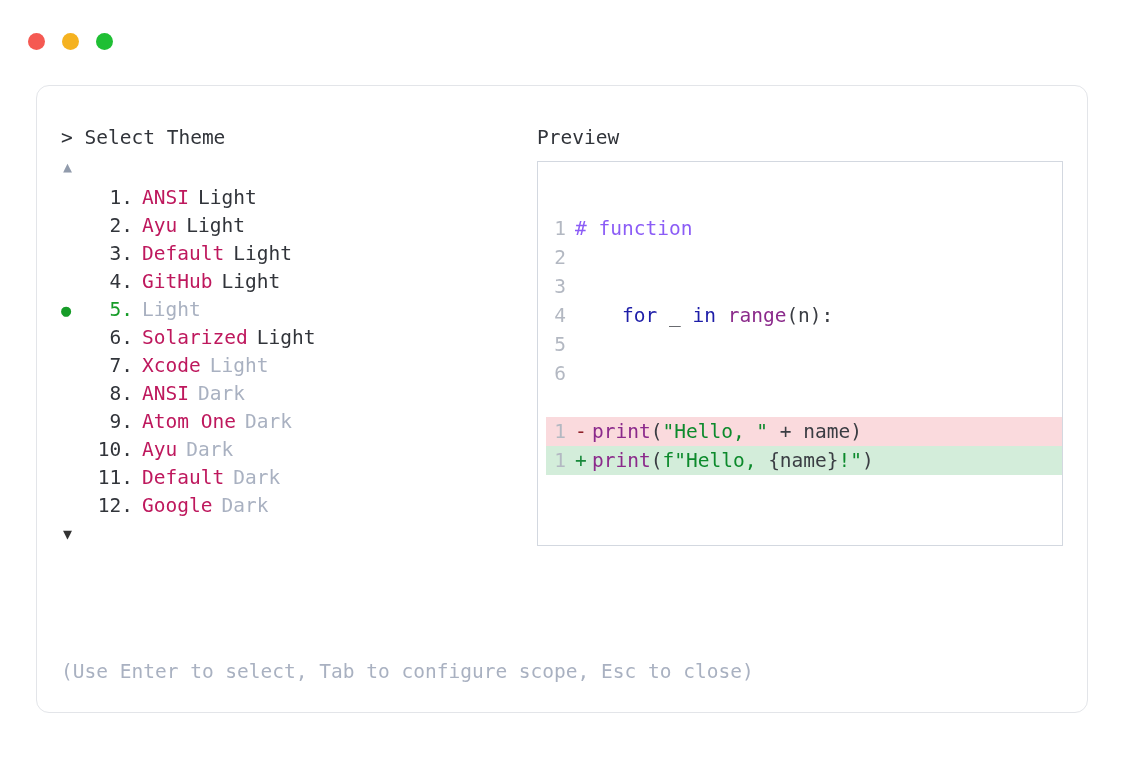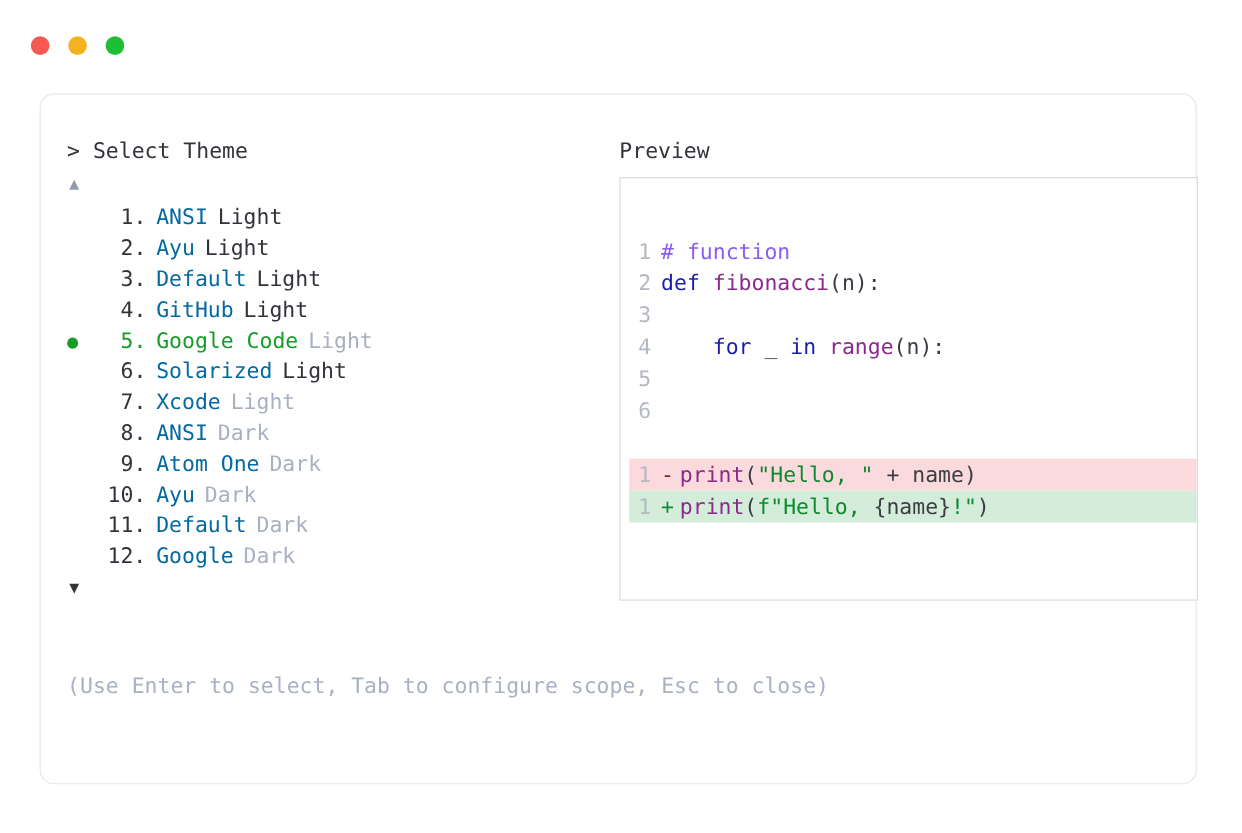--- a/index.html
+++ b/index.html
@@ -58,21 +58,20 @@
     position: absolute;
     left: 24px;
     top: 38px;
     width: 470px;
   }
   .col-right {
     position: absolute;
     left: 500px;
     top: 38px;
     width: 528px;
-    margin-left: 26px;
   }
 
   .panel-header {
     font-size: 19.5px;
     line-height: 28px;
     color: #31343a;
     letter-spacing: 0px;
     white-space: pre;
   }
 
@@ -109,35 +108,35 @@
   .bullet.blank { color: transparent; }
   .row-index {
     display: inline-block;
     width: 46px;
     flex: 0 0 46px;
     text-align: right;
     color: #31343a;
   }
   .row-index.selected { color: #169c28; }
   .row-name {
-    color: #0369a1;
+    color: #be185d;
     padding-left: 9px;
   }
   .row-name.selected { color: #169c28; }
   .row-variant {
     color: #a9b1c1;
     padding-left: 9px;
   }
   .row-variant.strong { color: #31343a; }
 
   
   .hint {
     position: absolute;
     left: 24px;
-    top: 524px;
+    top: 572px;
     font-size: 19.5px;
     line-height: 28px;
     color: #a9b1c1;
     white-space: pre;
     text-align: right;
   }
 
   
   .preview-box {
     margin-top: 9px;
@@ -204,41 +203,41 @@
     <div class="col-left">
       <div class="panel-header">&gt; Select Theme</div>
 
       <div class="scroll-arrow up">▲</div>
 
       <div class="theme-list" id="theme-list">
           <div class="theme-row"><span class="bullet blank">●</span><span class="row-index">1.</span><span class="row-name">ANSI</span><span class="row-variant strong">Light</span></div>
           <div class="theme-row"><span class="bullet blank">●</span><span class="row-index">2.</span><span class="row-name">Ayu</span><span class="row-variant strong">Light</span></div>
           <div class="theme-row"><span class="bullet blank">●</span><span class="row-index">3.</span><span class="row-name">Default</span><span class="row-variant strong">Light</span></div>
           <div class="theme-row"><span class="bullet blank">●</span><span class="row-index">4.</span><span class="row-name">GitHub</span><span class="row-variant strong">Light</span></div>
-          <div class="theme-row"><span class="bullet">●</span><span class="row-index selected">5.</span><span class="row-name selected">Google Code</span><span class="row-variant">Light</span></div>
+          <div class="theme-row"><span class="bullet">●</span><span class="row-index selected">5.</span><span class="row-variant">Light</span></div>
           <div class="theme-row"><span class="bullet blank">●</span><span class="row-index">6.</span><span class="row-name">Solarized</span><span class="row-variant strong">Light</span></div>
           <div class="theme-row"><span class="bullet blank">●</span><span class="row-index">7.</span><span class="row-name">Xcode</span><span class="row-variant">Light</span></div>
           <div class="theme-row"><span class="bullet blank">●</span><span class="row-index">8.</span><span class="row-name">ANSI</span><span class="row-variant">Dark</span></div>
           <div class="theme-row"><span class="bullet blank">●</span><span class="row-index">9.</span><span class="row-name">Atom One</span><span class="row-variant">Dark</span></div>
           <div class="theme-row"><span class="bullet blank">●</span><span class="row-index">10.</span><span class="row-name">Ayu</span><span class="row-variant">Dark</span></div>
           <div class="theme-row"><span class="bullet blank">●</span><span class="row-index">11.</span><span class="row-name">Default</span><span class="row-variant">Dark</span></div>
           <div class="theme-row"><span class="bullet blank">●</span><span class="row-index">12.</span><span class="row-name">Google</span><span class="row-variant">Dark</span></div>
         </div>
 
       <div class="scroll-arrow down">▼</div>
     </div>
 
     <div class="col-right">
       <div class="panel-header">Preview</div>
 
       <div class="preview-box">
         <div class="code-area">
           <div id="code-lines">
               <div class="code-line"><span class="lineno">1</span><span class="code-text"><span class="tok-comment"># function</span></span></div>
-              <div class="code-line"><span class="lineno">2</span><span class="code-text"><span class="tok-keyword">def </span><span class="tok-func">fibonacci</span><span class="tok-punct">(n):</span></span></div>
+              <div class="code-line"><span class="lineno">2</span></div>
               <div class="code-line"><span class="lineno">3</span></div>
               <div class="code-line"><span class="lineno">4</span><span class="code-text"><span class="tok-plain">    </span><span class="tok-keyword">for</span><span class="tok-plain"> _ </span><span class="tok-keyword">in</span><span class="tok-plain"> </span><span class="tok-func">range</span><span class="tok-punct">(n):</span></span></div>
               <div class="code-line"><span class="lineno">5</span></div>
               <div class="code-line"><span class="lineno">6</span></div>
             </div>
           <div class="diff-block" id="diff-lines">
               <div class="code-line diff-del"><span class="lineno">1</span><span class="diff-sign">-</span><span class="code-text"><span class="tok-func">print</span><span class="tok-punct">(</span><span class="tok-string">"Hello, "</span><span class="tok-plain"> + name)</span></span></div>
               <div class="code-line diff-ins"><span class="lineno">1</span><span class="diff-sign">+</span><span class="code-text"><span class="tok-func">print</span><span class="tok-punct">(</span><span class="tok-string">f"Hello, </span><span class="tok-plain">{name}</span><span class="tok-string">!"</span><span class="tok-punct">)</span></span></div>
             </div>
         </div>

